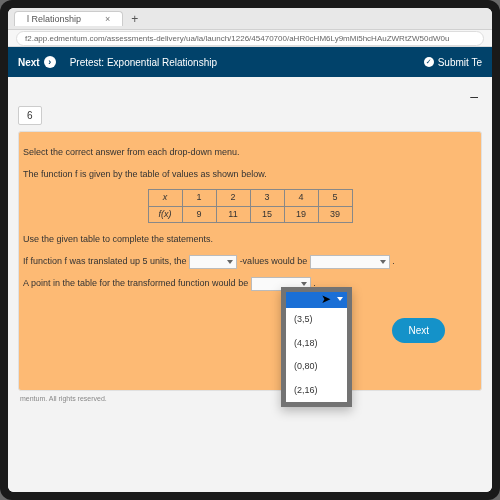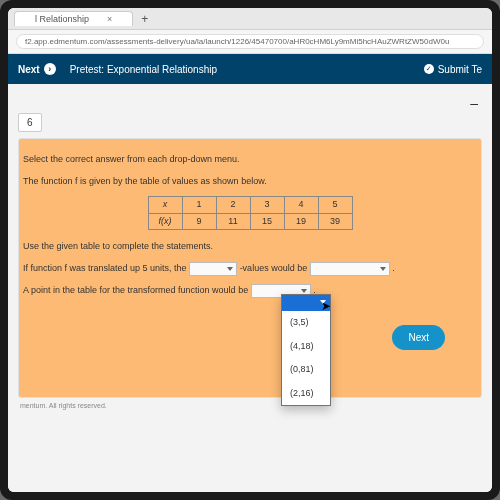--- a/index.html
+++ b/index.html
@@ -1,41 +1,41 @@
 <!DOCTYPE html>
 <html><head>
 <meta charset="utf-8">
 <style>
   *{box-sizing:border-box;margin:0;padding:0;font-family:Arial,Helvetica,sans-serif}
   body{width:500px;height:500px;overflow:hidden;background:#6a6a6a}
   .device{width:500px;height:500px;position:relative;background:#1a1a1a;border-radius:12px;padding:8px}
   .screen{width:100%;height:100%;background:#fdfdfd;border-radius:6px;overflow:hidden;display:flex;flex-direction:column}
   .tabbar{height:22px;background:#e8e8e8;display:flex;align-items:center;font-size:9px;color:#555;padding:0 6px;border-bottom:1px solid #d0d0d0}
-  .tab{background:#fff;border:1px solid #ccc;border-bottom:none;border-radius:4px 4px 0 0;padding:2px 20px;display:flex;align-items:flex-start;gap:18px}
+  .tab{background:#fff;border:1px solid #ccc;border-bottom:none;border-radius:4px 4px 0 0;padding:2px 12px;display:flex;align-items:flex-start;gap:24px}
   .tab-close{color:#777}
   .plus{margin-left:8px;color:#555;font-size:12px}
-  .urlbar{height:24px;background:#f6f6f6;border-bottom:1px solid #ddd;display:flex;align-items:center;padding:0 8px;font-size:8px;color:#666}
+  .urlbar{height:17px;background:#f6f6f6;border-bottom:1px solid #ddd;display:flex;align-items:center;padding:0 8px;font-size:8px;color:#666}
   .urlfield{flex:1;background:#fff;border:1px solid #ddd;border-radius:10px;padding:2px 8px;white-space:nowrap;overflow:hidden;text-overflow:ellipsis}
   .appheader{height:30px;background:#01426a;color:#fff;display:flex;align-items:center;justify-content:space-between;padding:0 10px;font-size:10px}
   .nextbtn{display:flex;align-items:center;gap:4px;font-weight:bold}
   .nextbtn .circ{display:inline-flex;width:12px;height:12px;border-radius:50%;background:#fff;color:#01426a;align-items:center;justify-content:center;font-size:9px}
   .submit{display:flex;align-items:flex-start;gap:4px;white-space:nowrap}
   .submit .circ{display:inline-flex;width:10px;height:10px;border-radius:50%;background:#fff;color:#01426a;align-items:center;justify-content:center;font-size:7px}
   .wrap{flex:1;background:#f3f3f3;padding:10px;overflow:hidden;position:relative}
   .toolbar{height:18px;display:flex;align-items:center;justify-content:flex-end;padding:0 4px}
   .mini{font-size:14px;color:#333}
   .qbox{background:#fff;border:1px solid #ccc;border-radius:2px;padding:3px 8px;font-size:10px;color:#333;display:inline-block;margin-bottom:6px}
   .card{background:#fdba74;border:1px solid #e0e0e0;border-radius:3px;padding:14px 4px;font-size:9px;color:#333;line-height:1.5;position:relative;min-height:260px}
   .card p{margin-bottom:8px}
   table.data{border-collapse:collapse;margin:4px auto 10px auto;font-size:9px}
   table.data td{border:1px solid #888;padding:1px 0;text-align:center;width:34px}
   table.data td.h{font-style:italic}
   .ddslot{display:inline-block;border:1px solid #bbb;background:#fafafa;height:14px;min-width:54px;vertical-align:middle;position:relative;font-size:8px;padding:0 14px 0 4px}
   .ddslot::after{content:"";position:absolute;right:3px;top:4px;border-left:3px solid transparent;border-right:3px solid transparent;border-top:4px solid #666}
-  .ddopen{position:absolute;left:262px;top:155px;width:50px;background:#fff;border:1px solid #737373;box-shadow:0 4px 10px rgba(0,0,0,.25);font-size:9px;z-index:5}
+  .ddopen{position:absolute;left:262px;top:155px;width:71px;background:#fff;border:5px solid #737373;box-shadow:0 4px 10px rgba(0,0,0,.25);font-size:9px;z-index:5}
   .ddopen .sel{background:#1a6fd6;height:16px;position:relative}
   .ddopen .sel::after{content:"";position:absolute;right:4px;top:5px;border-left:3px solid transparent;border-right:3px solid transparent;border-top:4px solid #fff}
   .ddopen .opt{padding:5px 8px;color:#333}
   .cursor{position:absolute;left:302px;top:158px;z-index:6;font-size:12px;color:#000;pointer-events:none}
   .bignext{position:absolute;right:36px;top:186px;background:#1492c9;color:#fff;border-radius:14px;padding:5px 16px;font-size:10px;cursor:pointer}
   .reset{position:absolute;left:266px;top:190px;width:22px;height:22px;border-radius:50%;background:#d34a3a;z-index:1}
   .footer{margin-top:auto;font-size:7px;color:#888;padding:4px 2px}
 </style>
 </head>
 <body>
@@ -114,21 +114,21 @@
         <span>.</span>
       </p>
 
       <div class="reset"></div>
       <div class="bignext">Next</div>
 
       <div class="ddopen">
         <div class="sel"></div>
         <div class="opt">(3,5)</div>
         <div class="opt">(4,18)</div>
-        <div class="opt">(0,81)</div>
+        <div class="opt">(0,80)</div>
         <div class="opt">(2,16)</div>
       </div>
       <div class="cursor">➤</div>
     </div>
 
     <div class="footer">mentum. All rights reserved.</div>
   </div>
 
 </div>
 </div>

